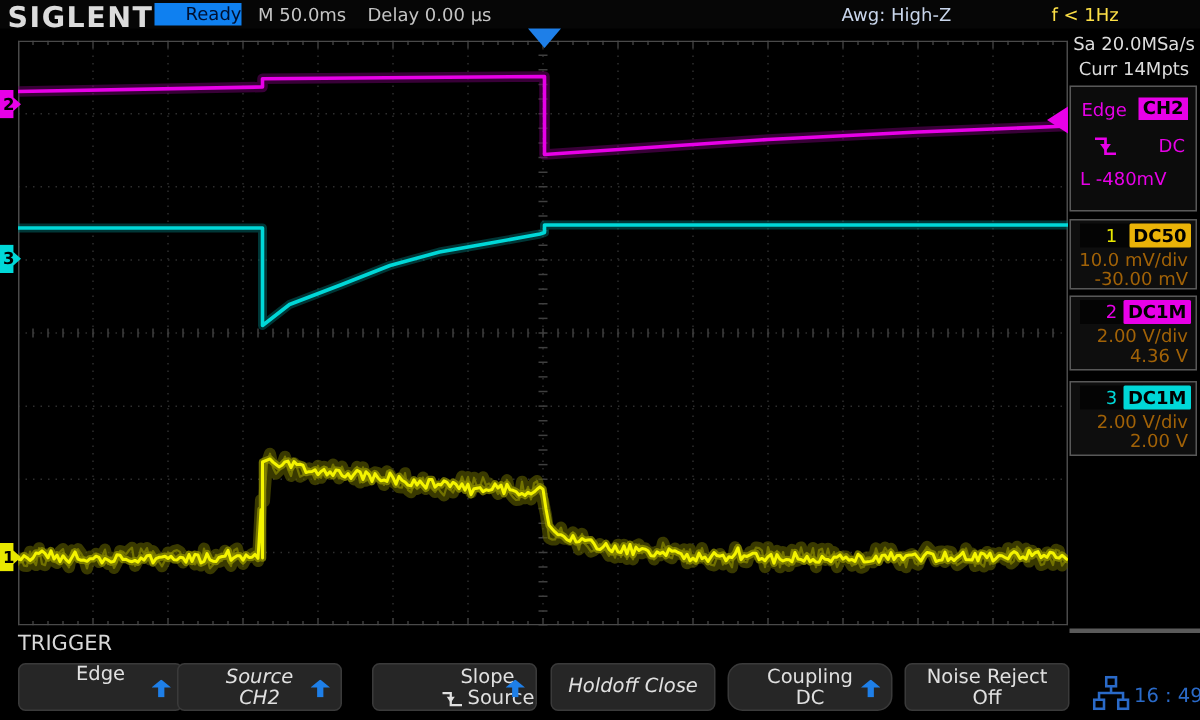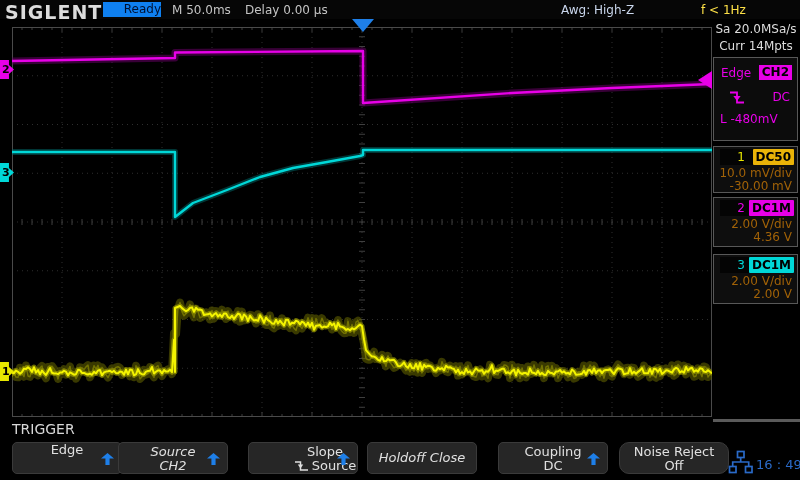--- a/index.html
+++ b/index.html
@@ -43,21 +43,21 @@
   .chb-1{top:146px;height:47px;}  .chb-2{top:197px;height:50px;}  .chb-3{top:254px;height:50px;}
   .ch-hdr{position:relative;height:20px;}
   .ch-num{position:absolute;left:6px;top:2px;width:42px;text-align:center;font-size:12px;background:#040404;height:16px;line-height:16px;}
   .ch-badge{position:absolute;right:3px;top:2px;color:#000;font-weight:bold;font-size:12px;padding:0 3px;height:16px;line-height:16px;border-radius:1px;}
   .ch-vals{text-align:right;padding-right:5px;color:#a16207;font-size:12px;line-height:13px;}
 
   
   .menu-title{position:absolute;left:12px;top:421px;color:#d8d8d8;font-size:14px;}
   .btn{position:absolute;top:442px;width:110px;height:32px;background:#262626;border:1px solid #3a3a3a;
        border-radius:5px;box-sizing:border-box;color:#e0e0e0;font-size:13px;text-align:center;cursor:default;}
-  .b0{left:12px;} .b1{left:118px;font-style:italic;} .b2{left:248px;padding-left:44px;} .b3{left:367px;} .b4{left:498px;} .b5{left:619px;border-radius:10px;}
+  .b0{left:12px;} .b1{left:118px;font-style:italic;} .b2{left:248px;padding-left:44px;} .b3{left:367px;} .b4{left:485px;border-radius:10px;} .b5{left:603px;}
   .btn .l1{margin-top:1px;line-height:15px;}
   .btn .l2{line-height:14px;display:flex;justify-content:center;align-items:center;gap:3px;}
   .btn.single .l1{line-height:29px;margin-top:0;font-style:italic;}
   .arrow-up{position:absolute;right:7px;top:10px;width:13px;height:12px;background:#1e7fe8;
        clip-path:polygon(50% 0,100% 45%,66% 45%,66% 100%,34% 100%,34% 45%,0 45%);}
   .edge-ic{display:inline-block;vertical-align:middle;}
   .sb-strip{position:absolute;left:713px;top:419px;width:87px;height:3px;background:#5a5a5a;}
   .net{position:absolute;left:727px;top:450px;}
   .clock{position:absolute;left:756px;top:457px;color:#2a6ac8;font-size:13px;white-space:nowrap;}
 </style>

